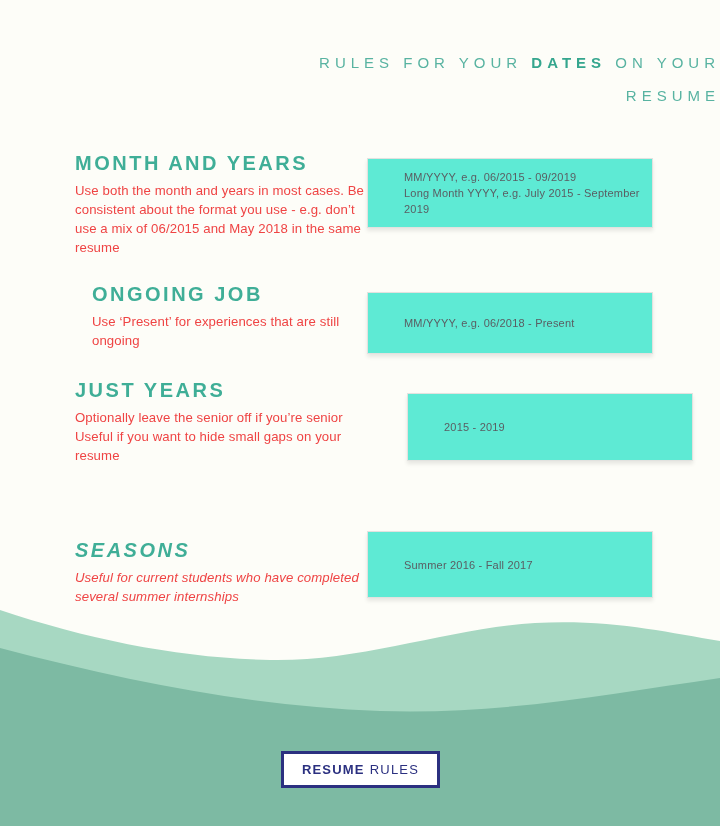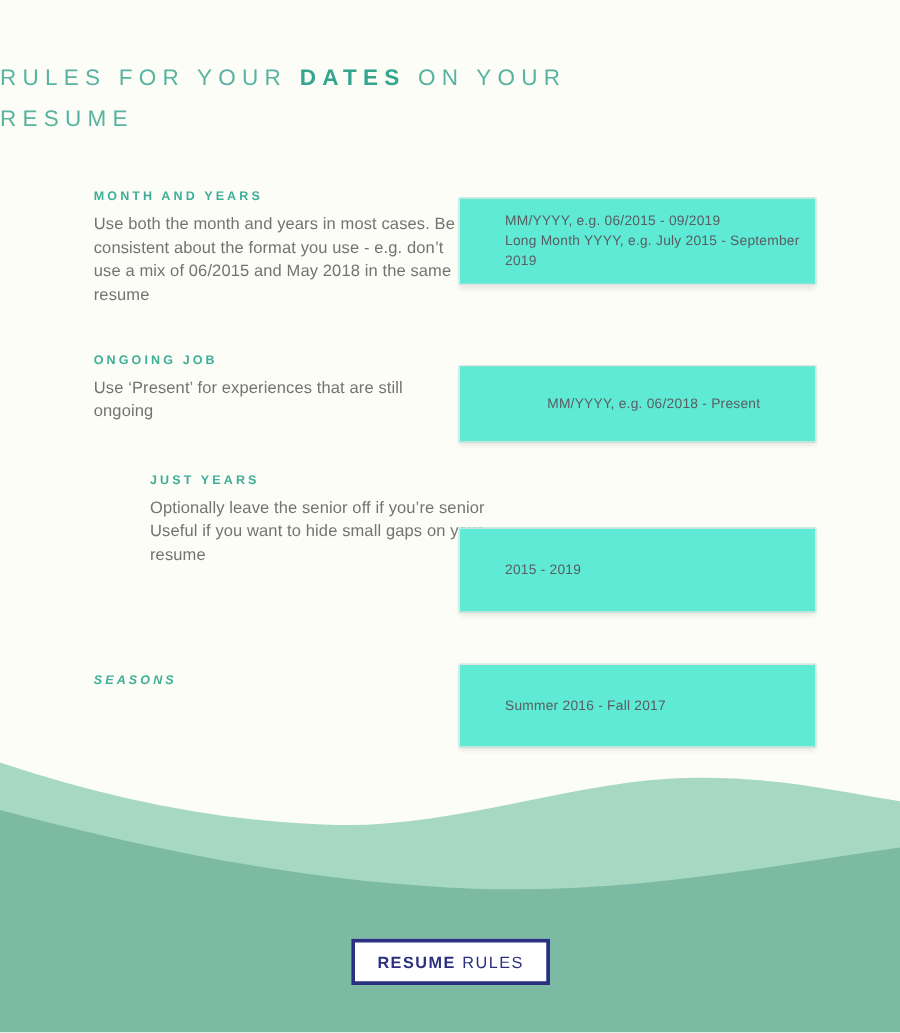--- a/index.html
+++ b/index.html
@@ -12,54 +12,54 @@
   .canvas {
     position: relative;
     width: 720px; height: 826px;
     background: #fdfdf8;
   }
 
   
   .title {
     position: absolute;
     top: 46px; left: 0; width: 720px;
-    text-align: left;
+    text-align: right;
     color: #58b3a1;
-    font-size: 18px;
+    font-size: 15px;
     letter-spacing: 5px;
     line-height: 33px;
     font-weight: 400;
   }
   .title .hl {
     color: #35a68e;
     font-weight: 700;
   }
 
   
   .section {
     position: absolute;
     left: 75px;
     width: 296px;
   }
   .section h2 {
     color: #3fae97;
-    font-size: 10px;
+    font-size: 20px;
     font-weight: 700;
     letter-spacing: 2.5px;
     margin-bottom: 6px;
   }
   .section p {
-    color: #737373;
+    color: #ef4444;
     font-size: 13.2px;
     line-height: 19px;
     letter-spacing: 0.1px;
   }
   .sec-1 { top: 152px; }
-  .sec-2 { top: 283px; }
-  .sec-3 { top: 379px; margin-left: 45px; }
+  .sec-2 { top: 283px; margin-left: 17px; }
+  .sec-3 { top: 379px; }
   .sec-4 { top: 539px; font-style: italic; }
 
   
   .example-box {
     position: absolute;
     left: 367px;
     width: 286px;
     background: #5eead4;
     border: 1px solid #e2e2df;
     box-shadow: 0 3px 4px rgba(0,0,0,0.09);
@@ -69,22 +69,22 @@
     padding-left: 36px;
     padding-right: 10px;
   }
   .example-box .ex-line {
     color: #5a5d62;
     font-size: 11px;
     line-height: 16px;
     letter-spacing: 0.2px;
   }
   .box-1 { top: 158px; height: 70px; }
-  .box-2 { top: 292px; height: 62px; align-items: center; }
-  .box-3 { top: 422px; height: 68px; }
+  .box-2 { top: 292px; height: 62px; }
+  .box-3 { top: 393px; height: 68px; margin-left: 40px; }
   .box-4 { top: 531px; height: 67px; }
 
   
   .waves {
     position: absolute;
     left: 0; bottom: 0;
     width: 720px; height: 230px;
   }
   .wave-light-fill { fill: #a7d8c2; }
   .wave-dark-fill  { fill: #7dbaa3; }
@@ -142,20 +142,21 @@
     <h2>JUST YEARS</h2>
     <p>Optionally leave the senior off if you’re senior</p>
     <p>Useful if you want to hide small gaps on your resume</p>
   </div>
   <div class="example-box box-3">
     <div class="ex-line">2015 - 2019</div>
   </div>
 
   <div class="section sec-4">
     <h2>SEASONS</h2>
+    <p>Useful for current students who have completed several summer internships</p>
   </div>
   <div class="example-box box-4">
     <div class="ex-line">Summer 2016 - Fall 2017</div>
   </div>
 
   <svg class="waves" viewBox="0 0 720 230" preserveAspectRatio="none">
     <path class="wave-light-fill" d="M0,14 C90,44 180,62 270,64 C360,66 450,32 535,27 C610,23 665,36 720,45 L720,230 L0,230 Z"></path>
     <path class="wave-dark-fill" d="M0,52 C130,86 250,110 380,115 C500,119 610,98 720,82 L720,230 L0,230 Z"></path>
   </svg>
 

